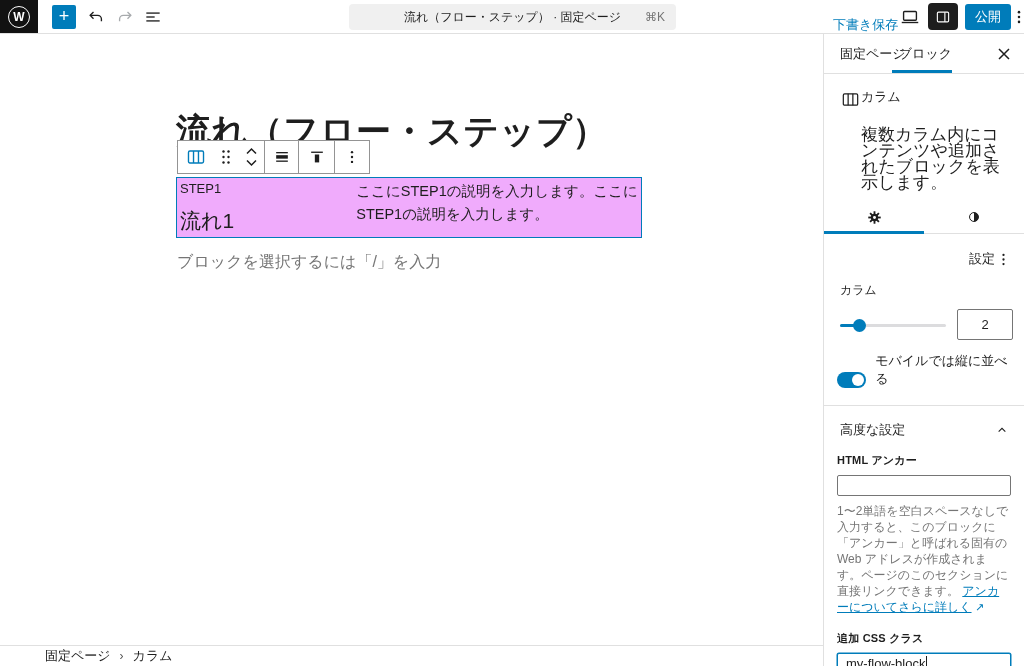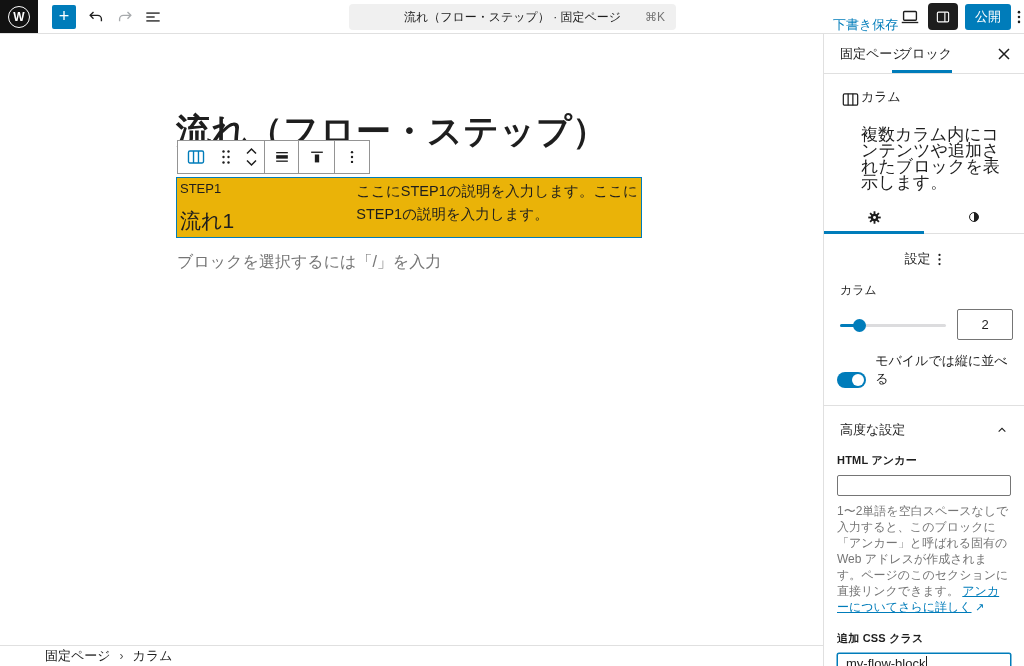--- a/index.html
+++ b/index.html
@@ -28,21 +28,21 @@
   
   .canvas { position:absolute; left:0; top:34px; width:823px; height:611px; background:#fff; }
   .page-title { position:absolute; left:176px; top:74px; width:480px; font-size:35px; font-weight:600;
     letter-spacing:0.5px; white-space:nowrap; }
   .block-toolbar { position:absolute; left:177px; top:106px; height:34px; display:flex; align-items:stretch;
     background:#fff; border:1px solid #949494; z-index:5; }
   .tb-seg { display:flex; align-items:center; }
   .tb-seg + .tb-seg { border-left:1px solid #949494; }
   .tb-btn { height:100%; display:flex; align-items:center; justify-content:center; }
   .columns-block { position:absolute; left:176px; top:143px; width:466px; height:61px;
-    border:1.5px solid #007cba; background:#eab308; display:flex; }
+    border:1.5px solid #007cba; background:#f0abfc; display:flex; }
   .col-left { width:180px; padding:2px 0 0 3px; }
   .step-label { font-size:13px; line-height:17px; }
   .step-name { font-size:21px; line-height:24px; margin-top:12px; }
   .col-right { width:286px; padding-top:2px; font-size:14.5px; line-height:23px; }
   .appender { position:absolute; left:177px; top:218px; font-size:16px; color:#757575; }
 
   
   .sidebar { position:absolute; left:823px; top:34px; width:201px; height:632px; background:#fff;
     border-left:1px solid #e0e0e0; font-size:13px; }
   .sb-tabs { position:relative; height:40px; border-bottom:1px solid #e0e0e0; }
@@ -53,21 +53,21 @@
   .sb-close { position:absolute; right:8px; top:8px; width:24px; height:24px;
     display:flex; align-items:center; justify-content:center; }
   .block-card { display:flex; padding:14px 16px 10px 16px; }
   .block-card .icon-col { width:25px; padding-top:1px; }
   .block-card .title { font-size:13px; font-weight:500; line-height:18px; }
   .block-card .desc { font-size:17px; line-height:16px; margin-top:21px; width:152px; }
   .inspector-tabs { position:relative; height:33px; border-bottom:1px solid #e0e0e0; display:flex; }
   .itab { width:100px; display:flex; align-items:center; justify-content:center; }
   .itab-underline { position:absolute; left:0; bottom:-1px; width:100px; height:3px; background:#007cba; }
   .panel { border-bottom:1px solid #e0e0e0; }
-  .settings-head { display:flex; justify-content:center; align-items:center; padding:16px 12px 0 16px; }
+  .settings-head { display:flex; justify-content:flex-end; align-items:center; padding:16px 12px 0 16px; }
   .settings-title { font-size:13px; font-weight:500; }
   .field-label-sm { font-size:12px; margin:14px 16px 0 16px; }
   .slider-row { position:relative; height:32px; margin-top:10px; }
   .slider-track { position:absolute; left:16px; top:15px; width:106px; height:3px; background:#dcdcde; border-radius:2px; }
   .slider-fill { position:absolute; left:0; top:0; height:3px; width:18px; background:#007cba; border-radius:2px; }
   .slider-thumb { position:absolute; left:13px; top:-5px; width:13px; height:13px; border-radius:50%; background:#007cba; }
   .num-input { position:absolute; right:11px; top:0; width:56px; height:31px; border:1px solid #757575;
     border-radius:2px; font-size:13px; text-align:center; font-family:inherit; color:#1e1e1e; background:#fff; }
   .toggle-row { display:flex; align-items:flex-end; margin:11px 16px 0 13px; padding-bottom:17px; }
   .toggle { position:relative; width:32px; height:16px; background:#007cba; border-radius:9px; }

